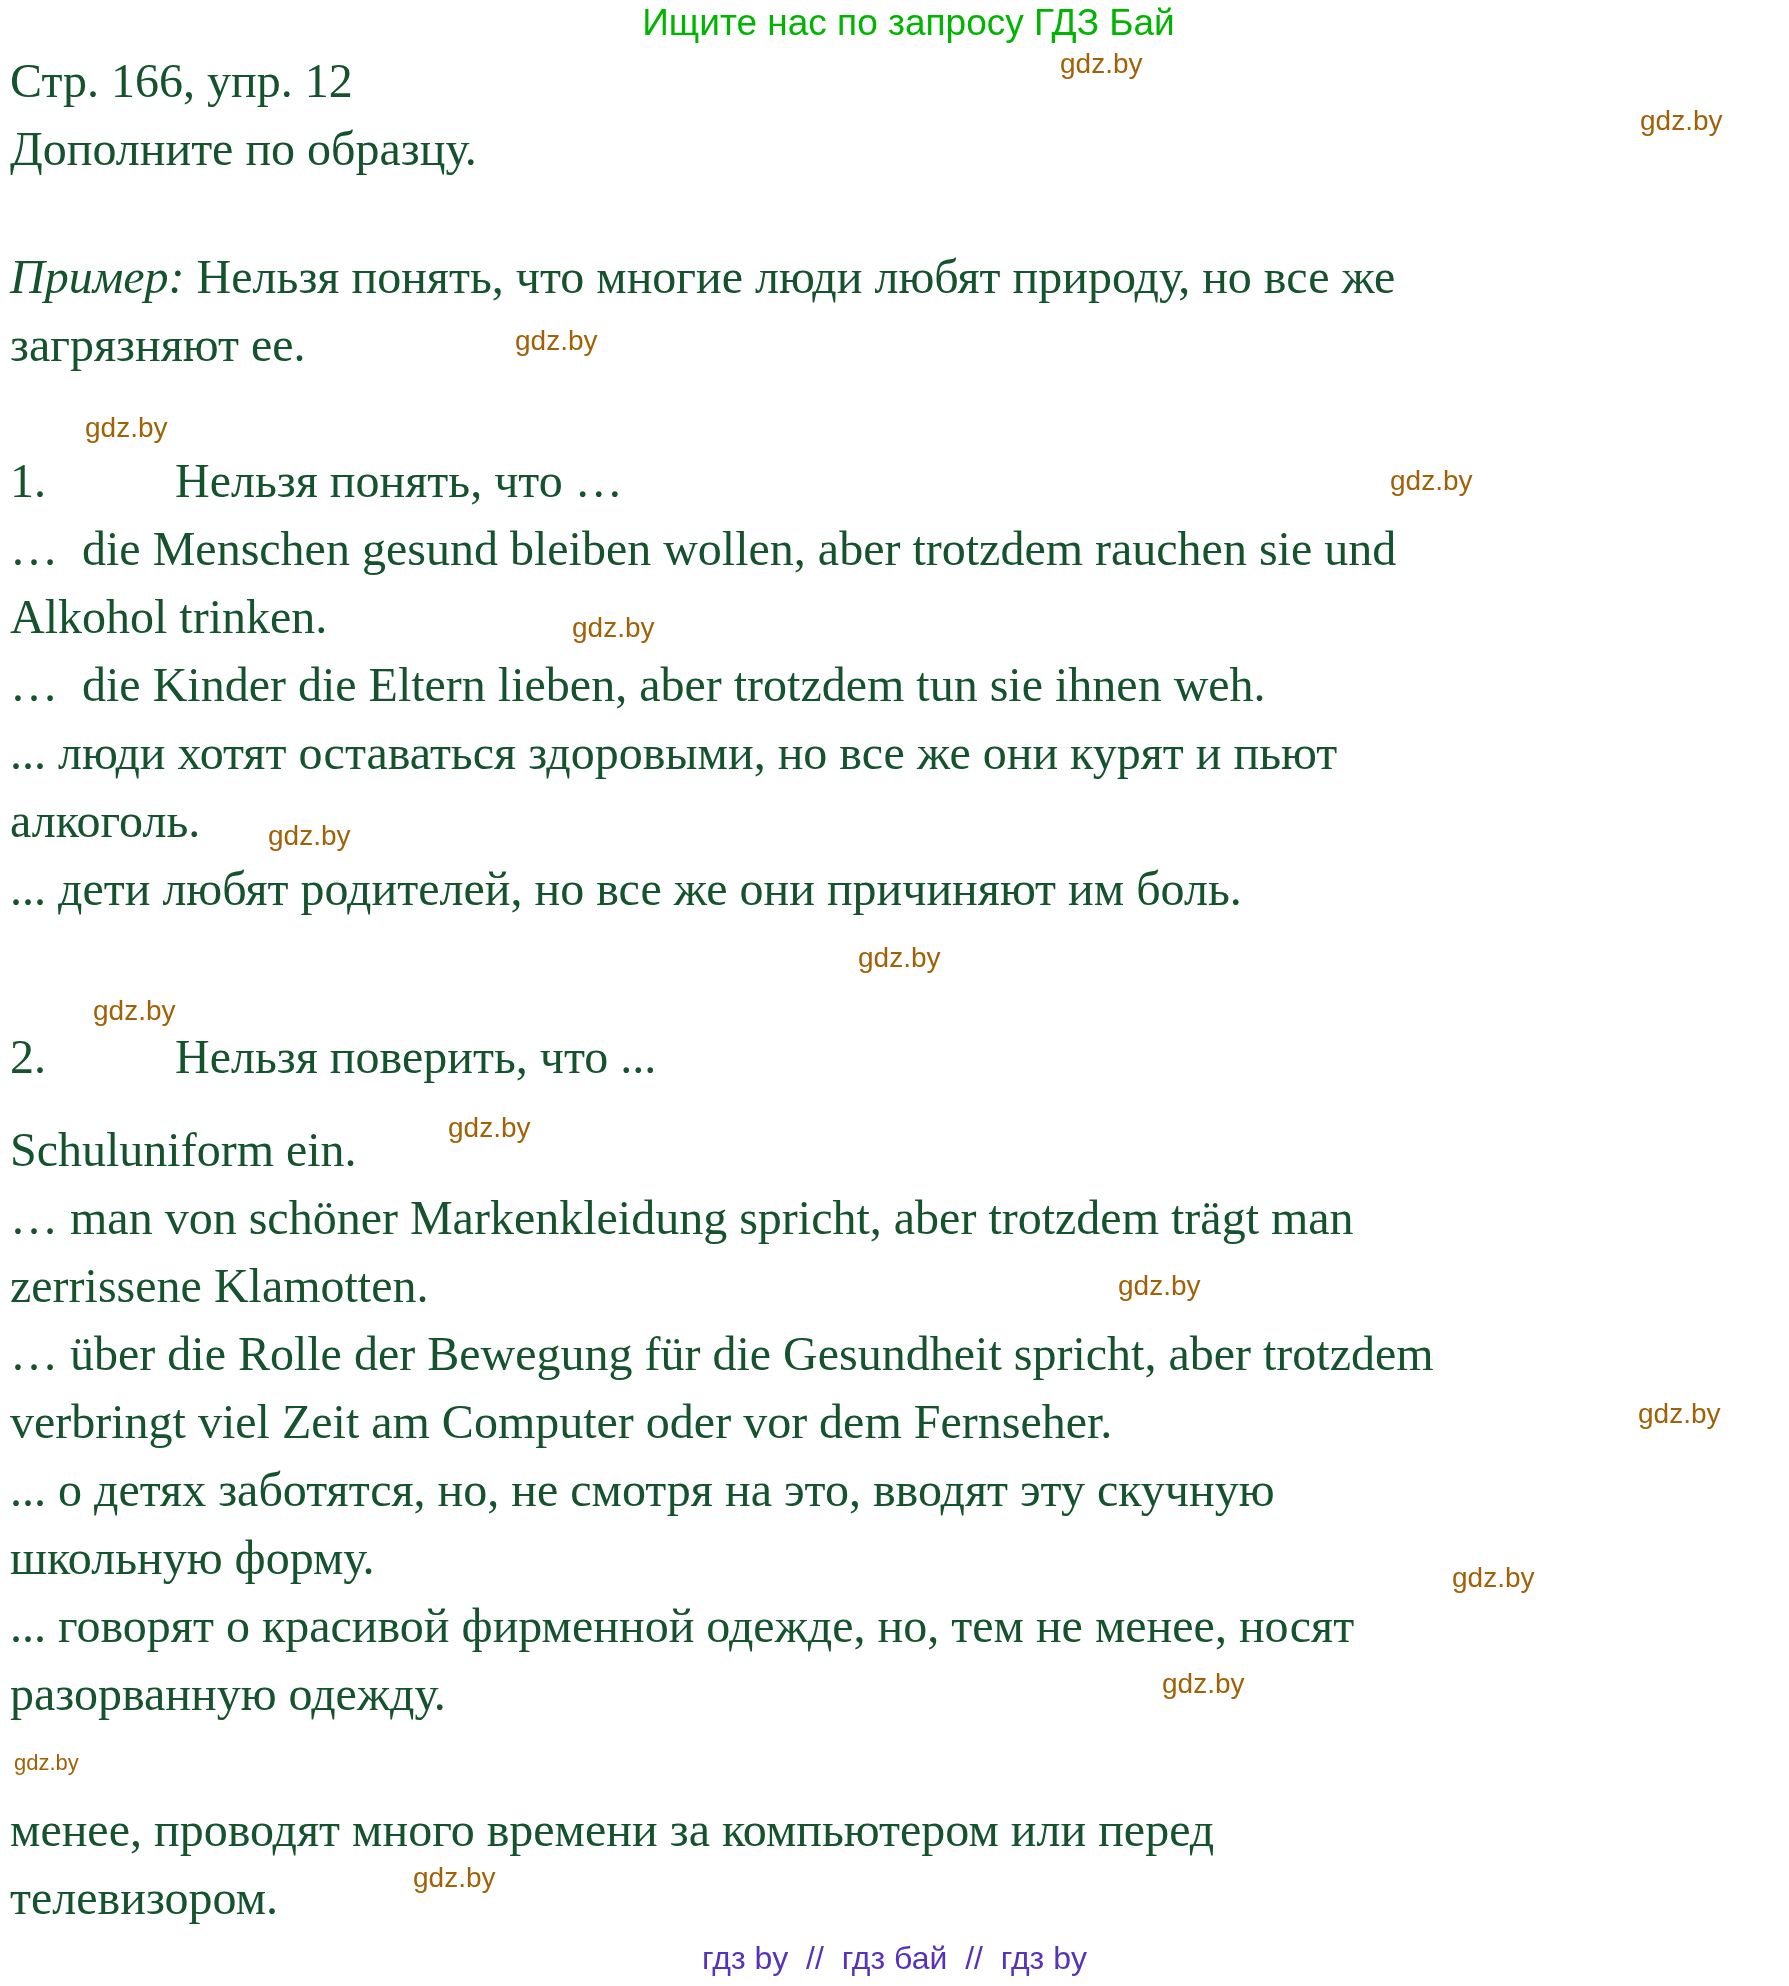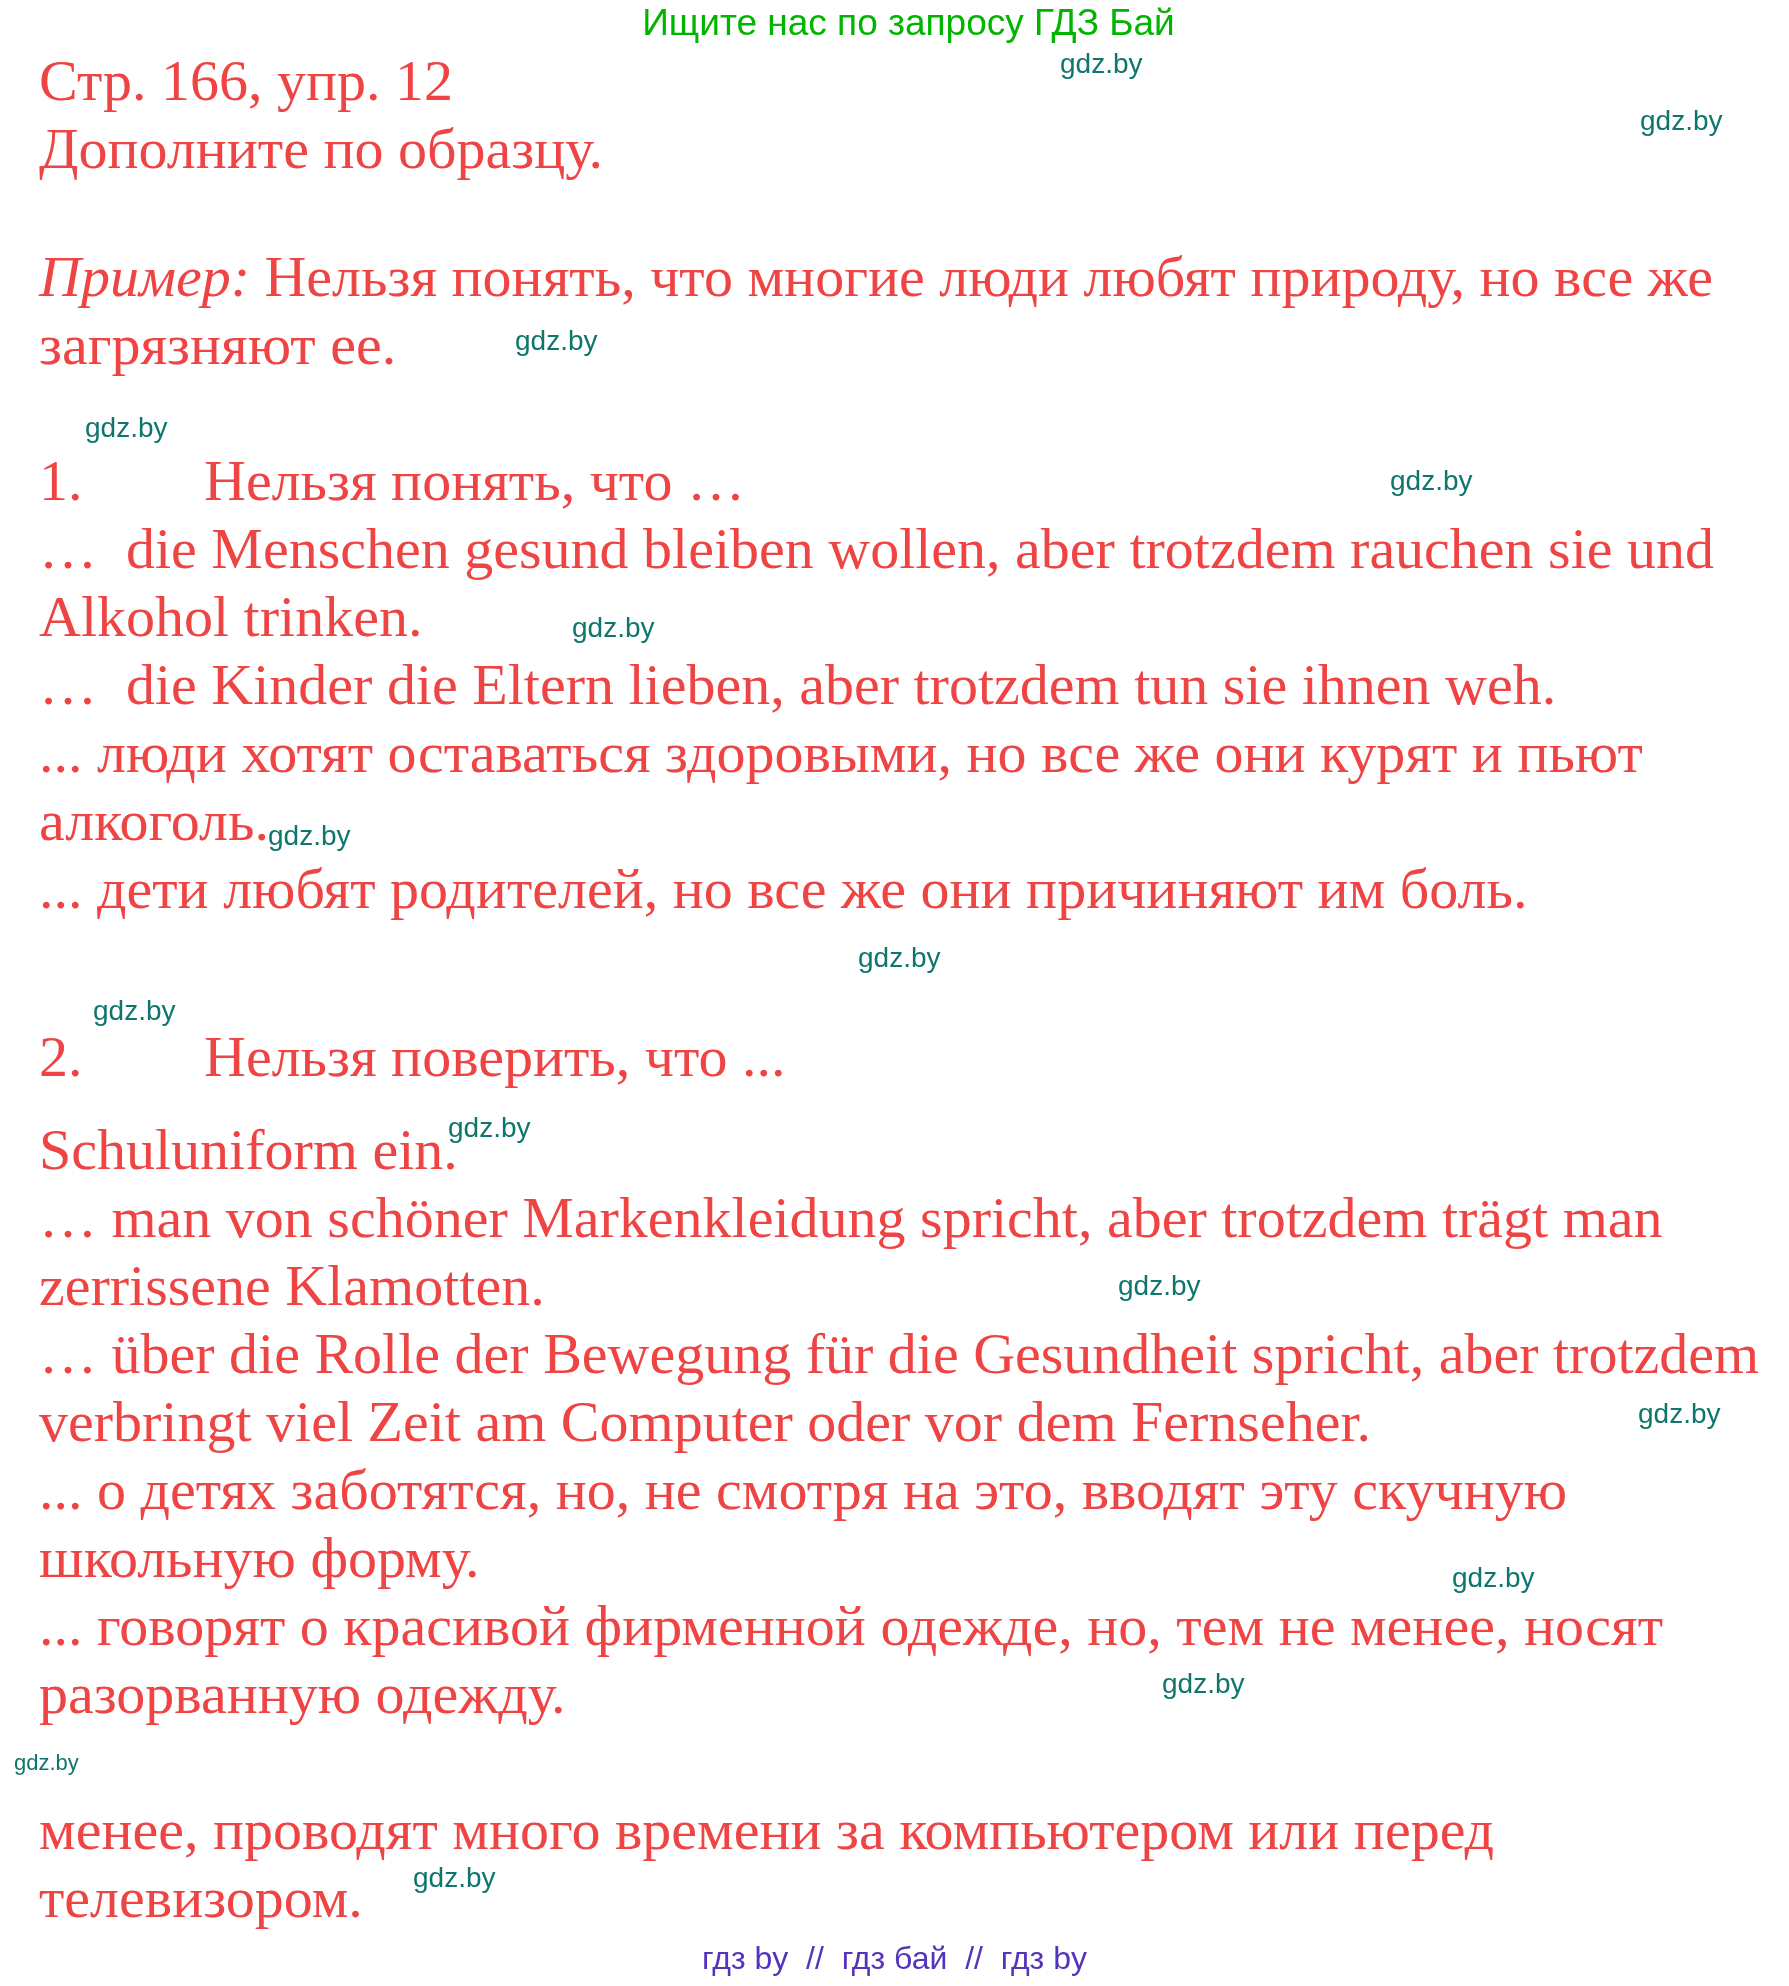--- a/index.html
+++ b/index.html
@@ -23,38 +23,38 @@
     width: 100%;
     text-align: center;
     font-family: "Liberation Sans", sans-serif;
     font-size: 37px;
     color: #00b400;
     white-space: pre;
     padding-left: 14px;
   }
   .line {
     position: absolute;
-    left: 39px;
-    font-size: 58px;
+    left: 10px;
+    font-size: 48px;
     line-height: 58px;
     white-space: pre;
-    color: #ef4444;
+    color: #14532d;
   }
   .line em {
     font-style: italic;
   }
   .itemnum {
     display: inline-block;
     width: 165px;
   }
   .wm {
     position: absolute;
     font-family: "Liberation Sans", sans-serif;
     font-size: 28px;
-    color: #0f766e;
+    color: #a16207;
     white-space: pre;
   }
   .wm.small {
     font-size: 22px;
   }
   .footer {
     position: absolute;
     top: 1940px;
     left: 0;
     width: 100%;

